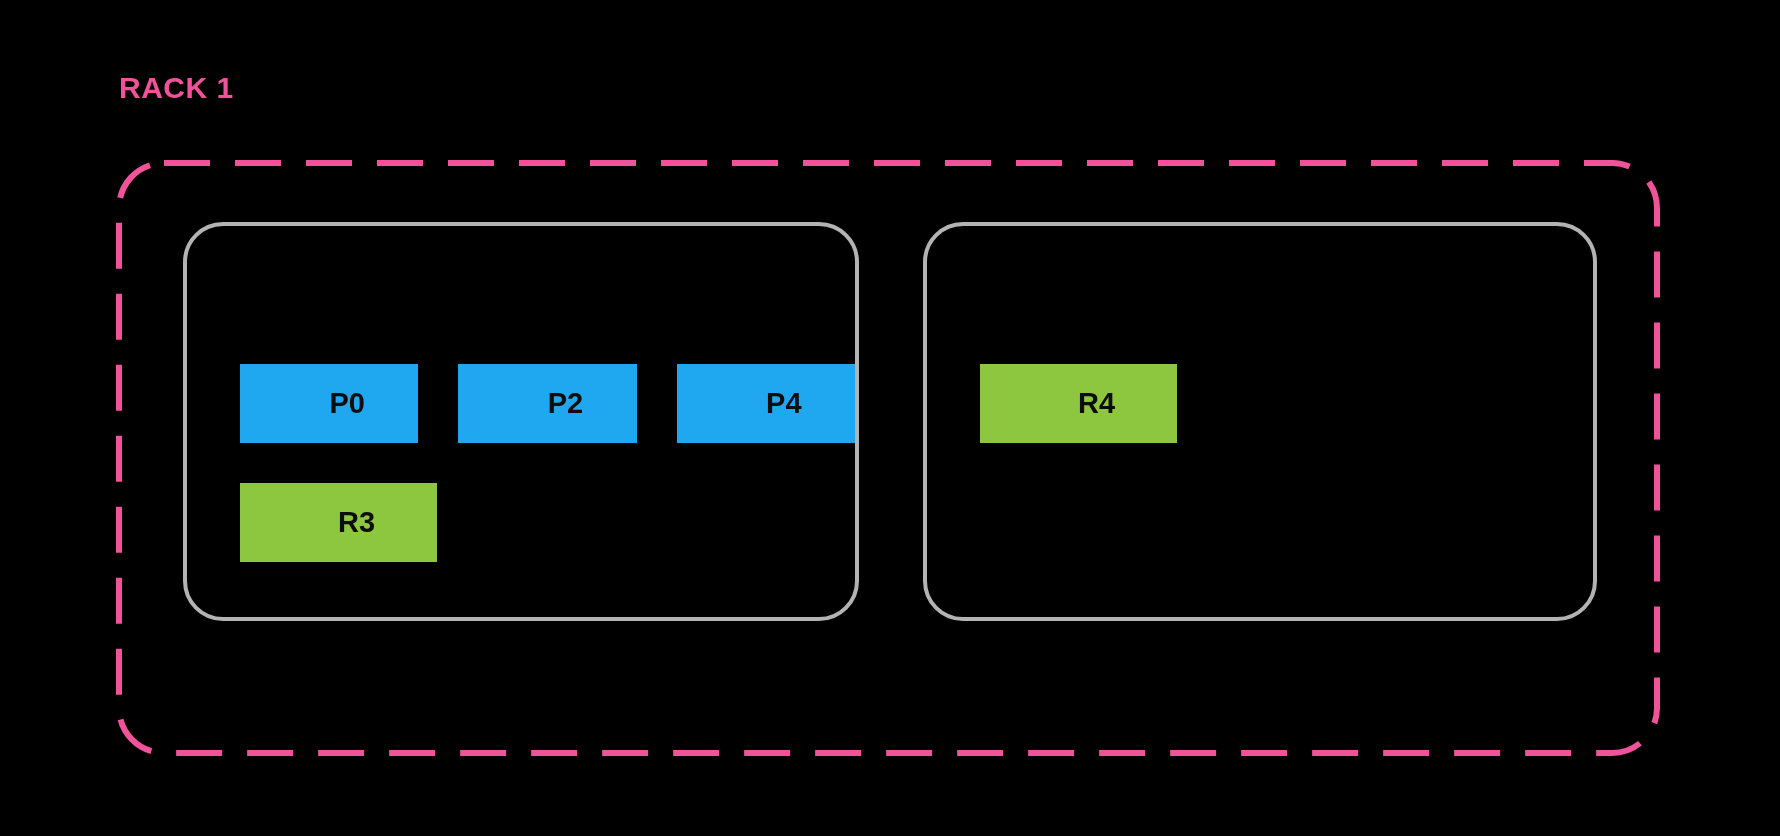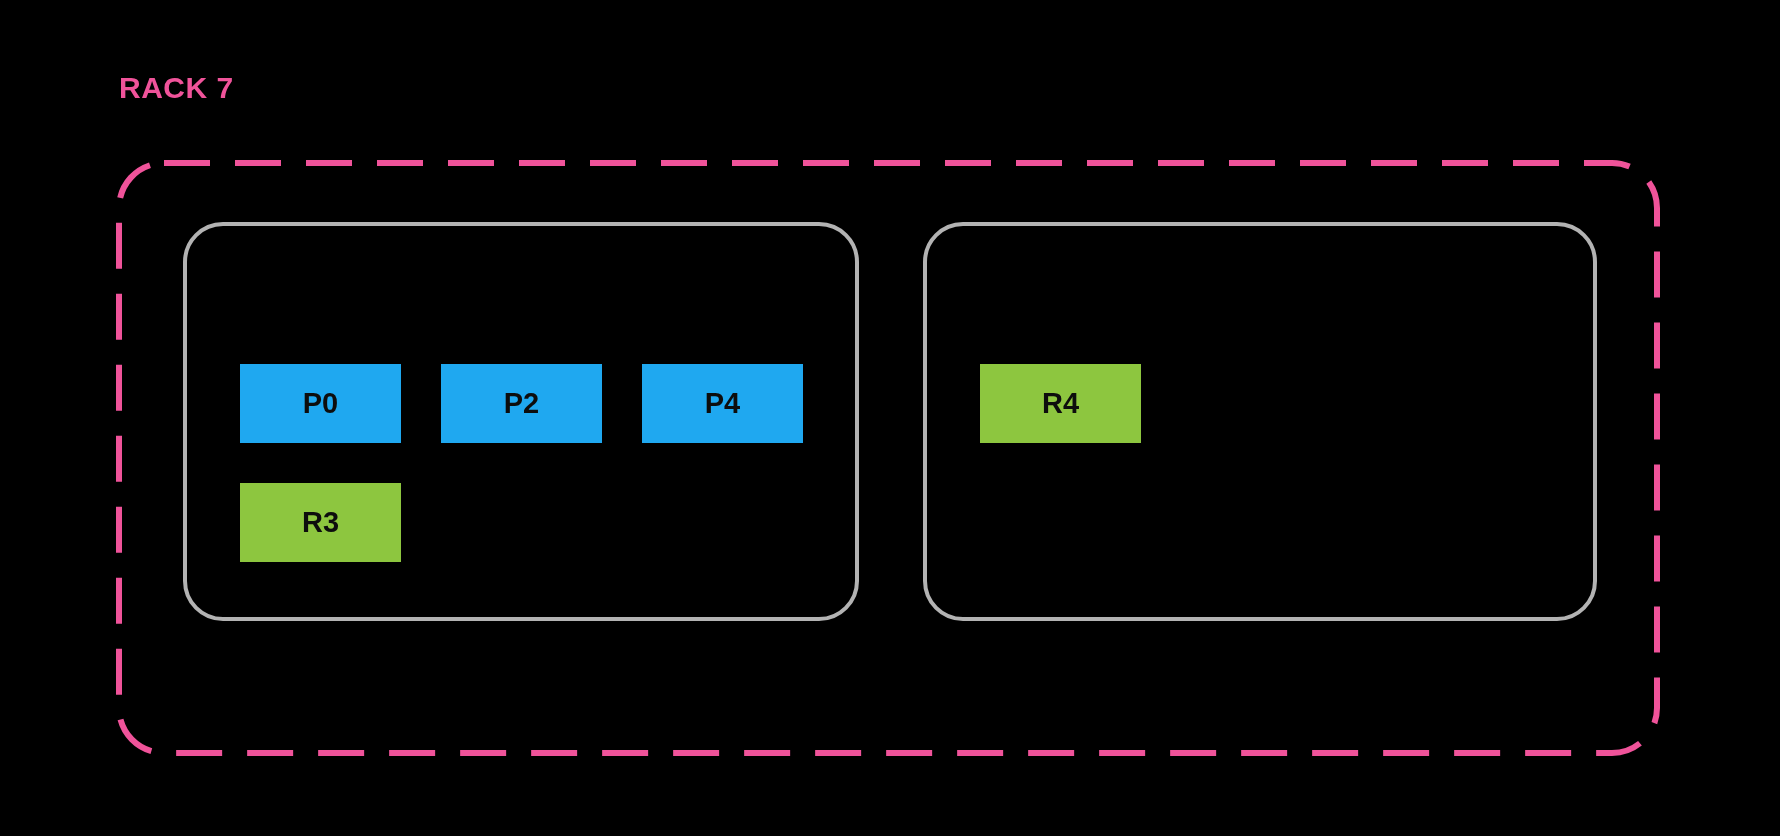--- a/index.html
+++ b/index.html
@@ -53,30 +53,31 @@
   }
   .slot {
     width: 161px;
     height: 79px;
     display: flex;
     align-items: center;
     justify-content: center;
     font-size: 29px;
     font-weight: 700;
     color: var(--slot-text, #0d0d0d);
+    padding-left: 36px;
   }
   .primary { background: var(--primary-fill, #1fa8f0); }
   .replica { background: var(--replica-fill, #8dc63f); }
 </style>
 </head>
 <body>
 
 <div class="stage">
 
-  <div class="rack-label">RACK 7</div>
+  <div class="rack-label">RACK 1</div>
 
   <svg class="rack-outline-svg" width="1546" height="598" viewBox="0 0 1546 598" aria-hidden="true">
     <rect x="4" y="4" width="1538" height="590" rx="45" ry="45"></rect>
   </svg>
 
   <div class="node node-1">
     <div class="slot-row">
       <div class="slot primary">P0</div>
       <div class="slot primary">P2</div>
       <div class="slot primary">P4</div>

